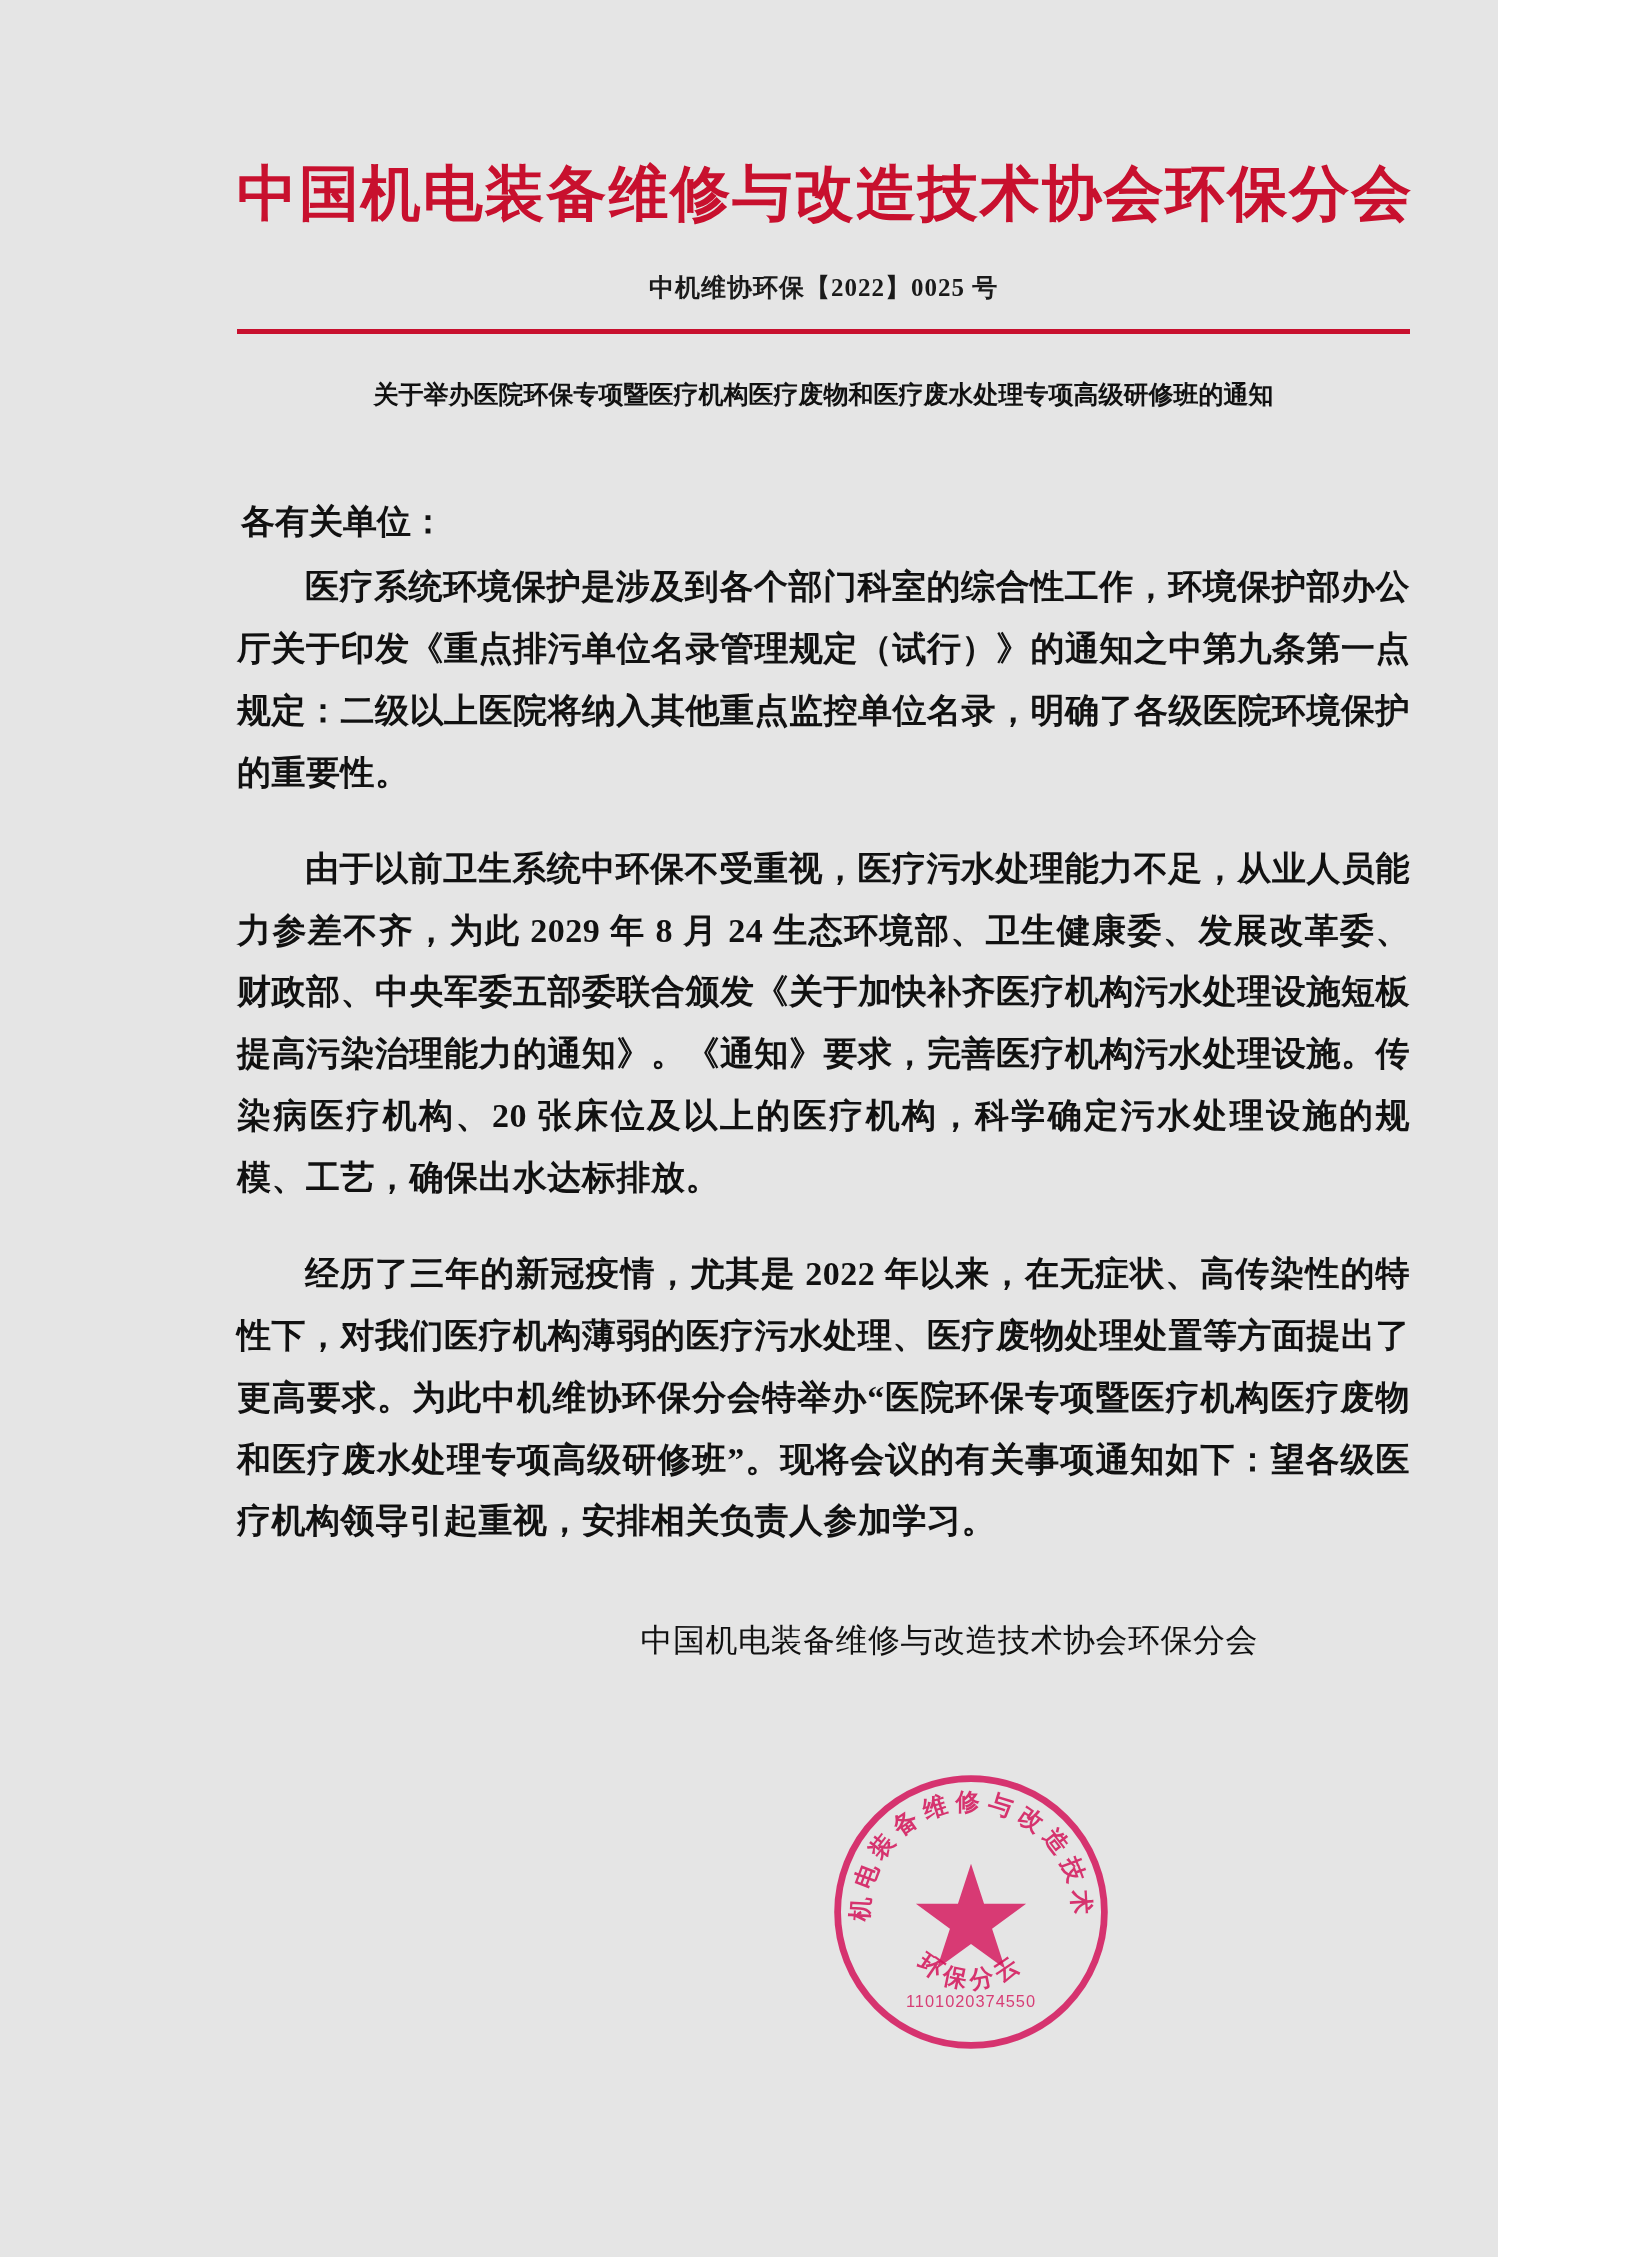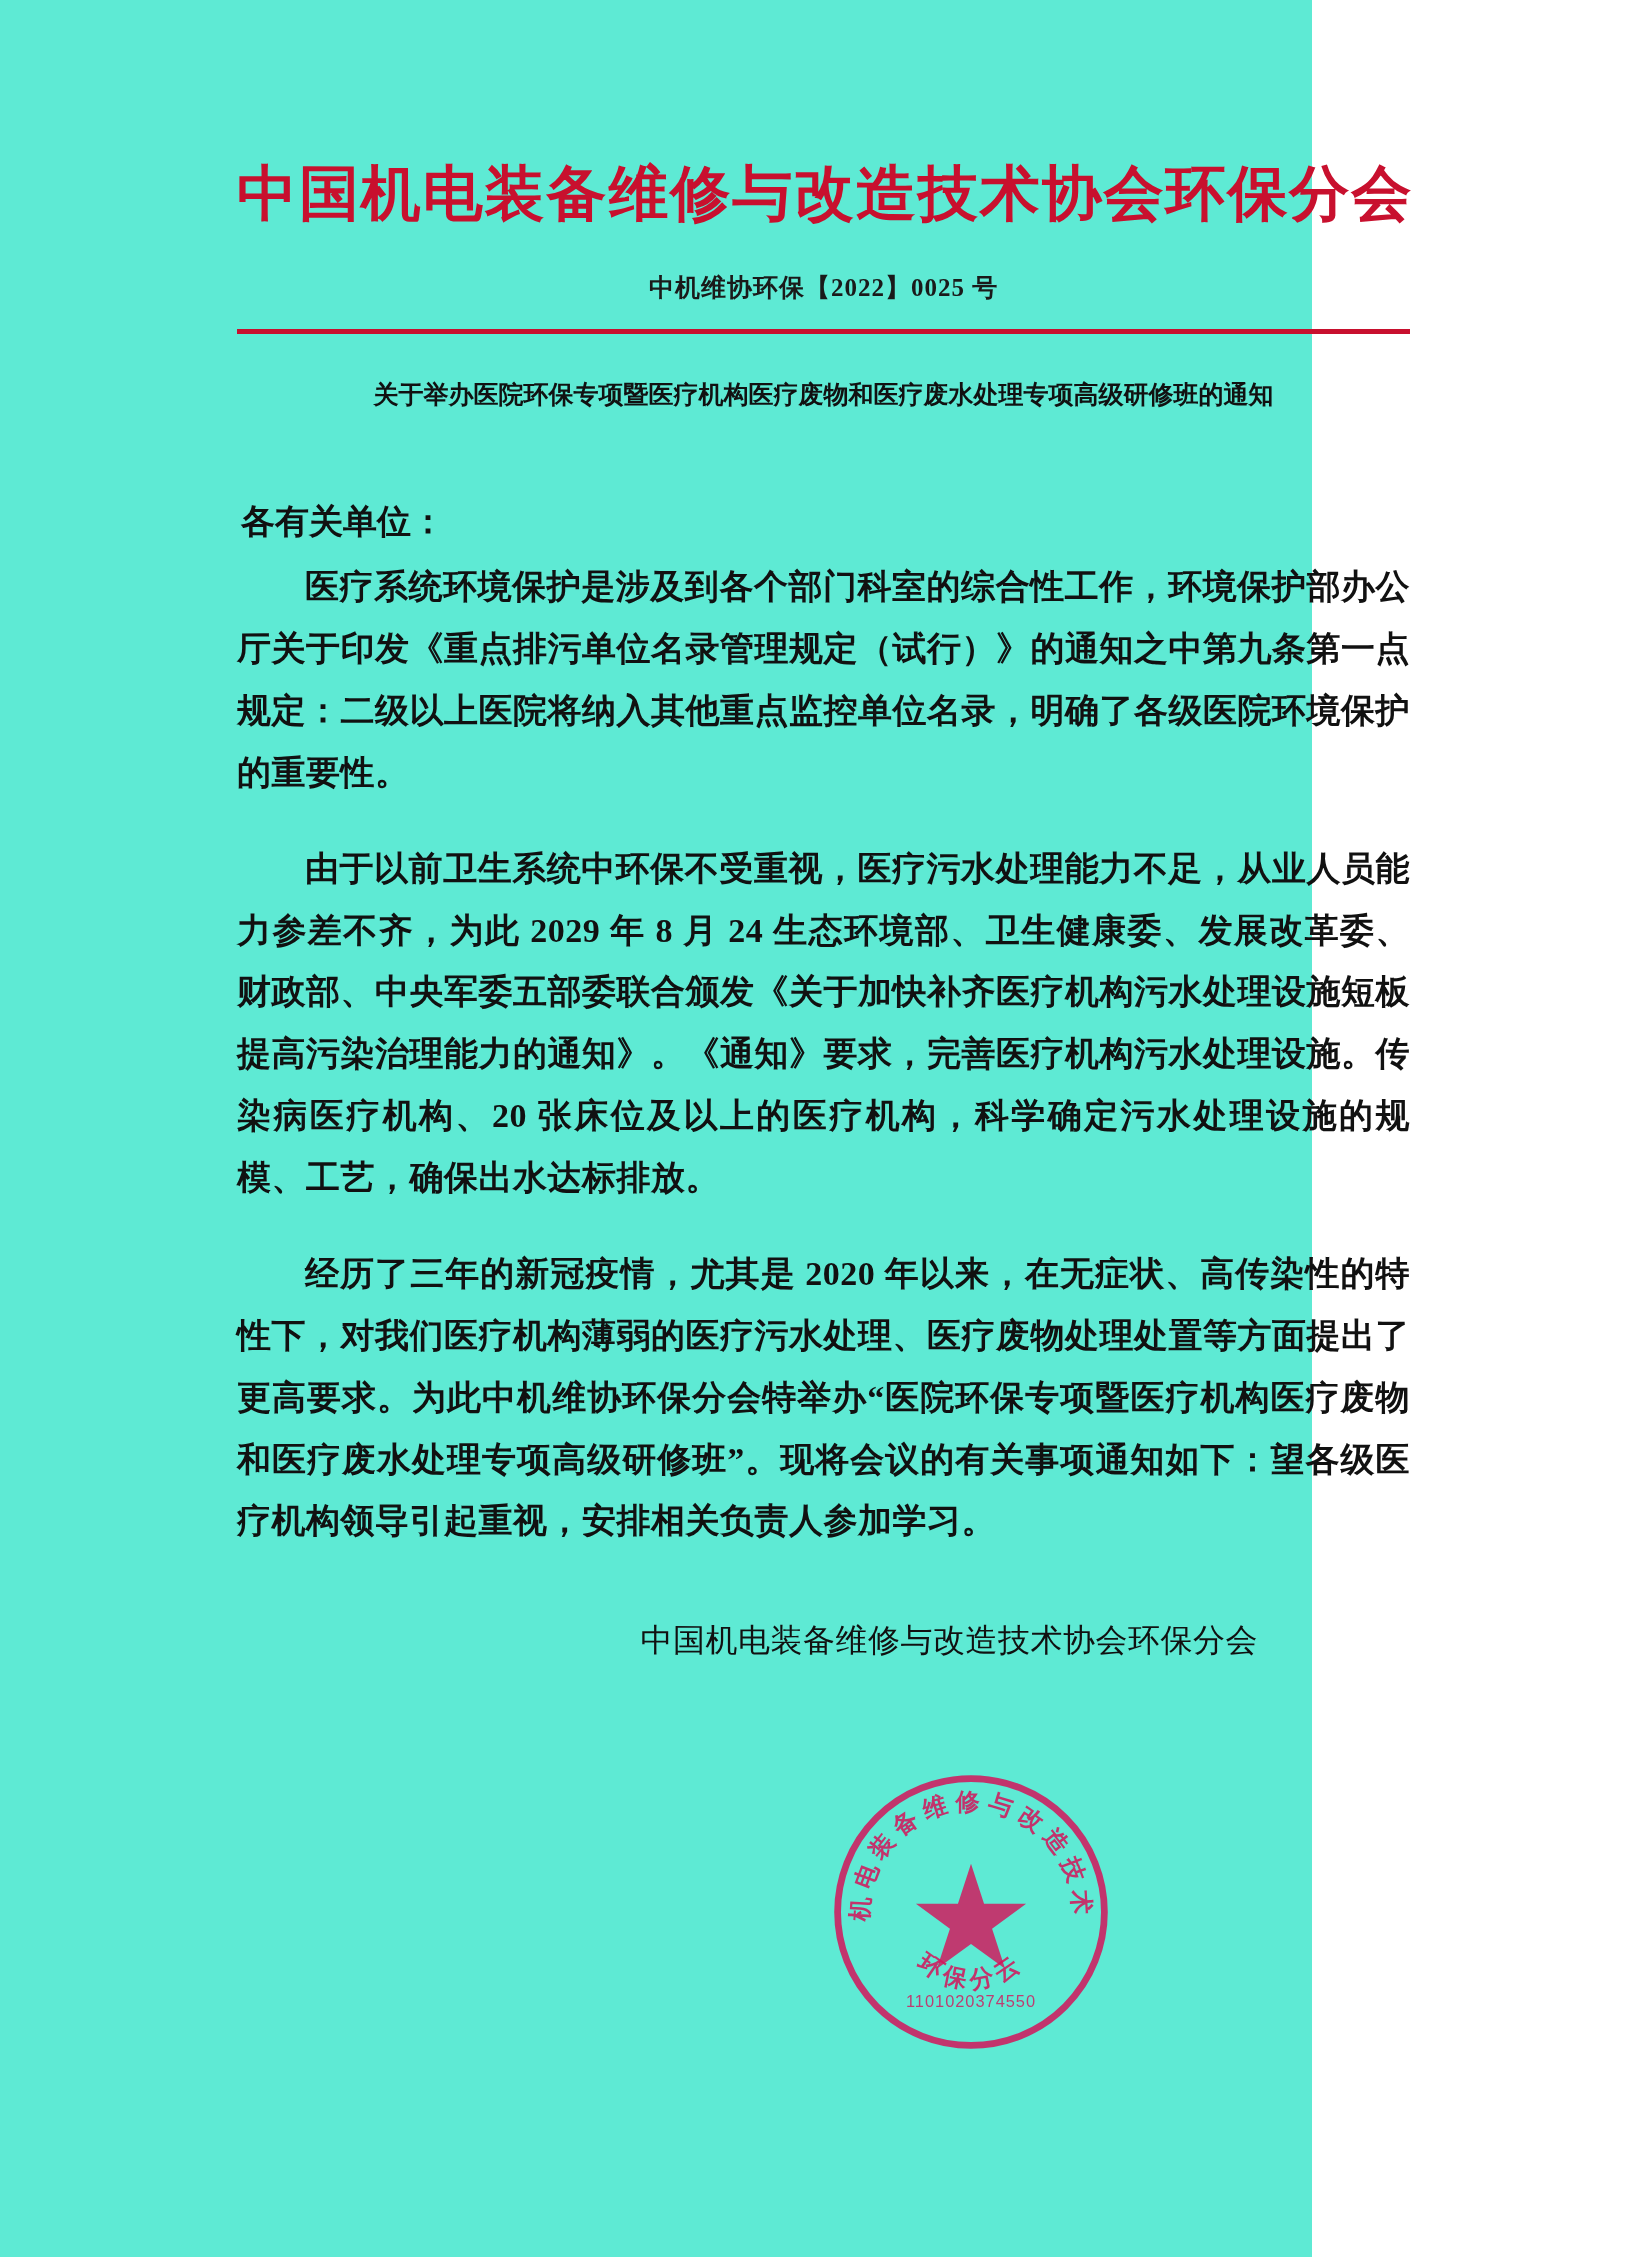--- a/index.html
+++ b/index.html
@@ -12,23 +12,23 @@
     height: 2257px;
     position: relative;
     font-family: "Liberation Serif", "DejaVu Serif", serif;
     color: #111;
     overflow: hidden;
   }
 
   .page {
     position: absolute;
     left: 0; top: 0;
-    width: 1312px;
+    width: 1498px;
     height: 2257px;
-    background: #5eead4;
+    background: #e5e5e5;
   }
 
   .doc-inner {
     position: absolute;
     left: 237px;
     top: 0;
     width: 1173px;
   }
 
   
@@ -139,21 +139,21 @@
     <div class="red-rule"></div>
 
     <div class="doc-title">关于举办医院环保专项暨医疗机构医疗废物和医疗废水处理专项高级研修班的通知</div>
 
     <div class="salutation">各有关单位：</div>
 
     <p class="body-para">医疗系统环境保护是涉及到各个部门科室的综合性工作，环境保护部办公厅关于印发《重点排污单位名录管理规定（试行）》的通知之中第九条第一点规定：二级以上医院将纳入其他重点监控单位名录，明确了各级医院环境保护的重要性。</p>
 
     <p class="body-para">由于以前卫生系统中环保不受重视，医疗污水处理能力不足，从业人员能力参差不齐，为此 2029 年 8 月 24 生态环境部、卫生健康委、发展改革委、财政部、中央军委五部委联合颁发《关于加快补齐医疗机构污水处理设施短板提高污染治理能力的通知》。《通知》要求，完善医疗机构污水处理设施。传染病医疗机构、20 张床位及以上的医疗机构，科学确定污水处理设施的规模、工艺，确保出水达标排放。</p>
 
-    <p class="body-para">经历了三年的新冠疫情，尤其是 2020 年以来，在无症状、高传染性的特性下，对我们医疗机构薄弱的医疗污水处理、医疗废物处理处置等方面提出了更高要求。为此中机维协环保分会特举办“医院环保专项暨医疗机构医疗废物和医疗废水处理专项高级研修班”。现将会议的有关事项通知如下：望各级医疗机构领导引起重视，安排相关负责人参加学习。</p>
+    <p class="body-para">经历了三年的新冠疫情，尤其是 2022 年以来，在无症状、高传染性的特性下，对我们医疗机构薄弱的医疗污水处理、医疗废物处理处置等方面提出了更高要求。为此中机维协环保分会特举办“医院环保专项暨医疗机构医疗废物和医疗废水处理专项高级研修班”。现将会议的有关事项通知如下：望各级医疗机构领导引起重视，安排相关负责人参加学习。</p>
 
     <div class="signature-block">
       <div class="sig-line sig-org">中国机电装备维修与改造技术协会环保分会</div>
     </div>
 
   </div>
 
   <div class="seal">
     <svg width="290" height="290" viewBox="0 0 300 300" xmlns="http://www.w3.org/2000/svg">
       <defs>

